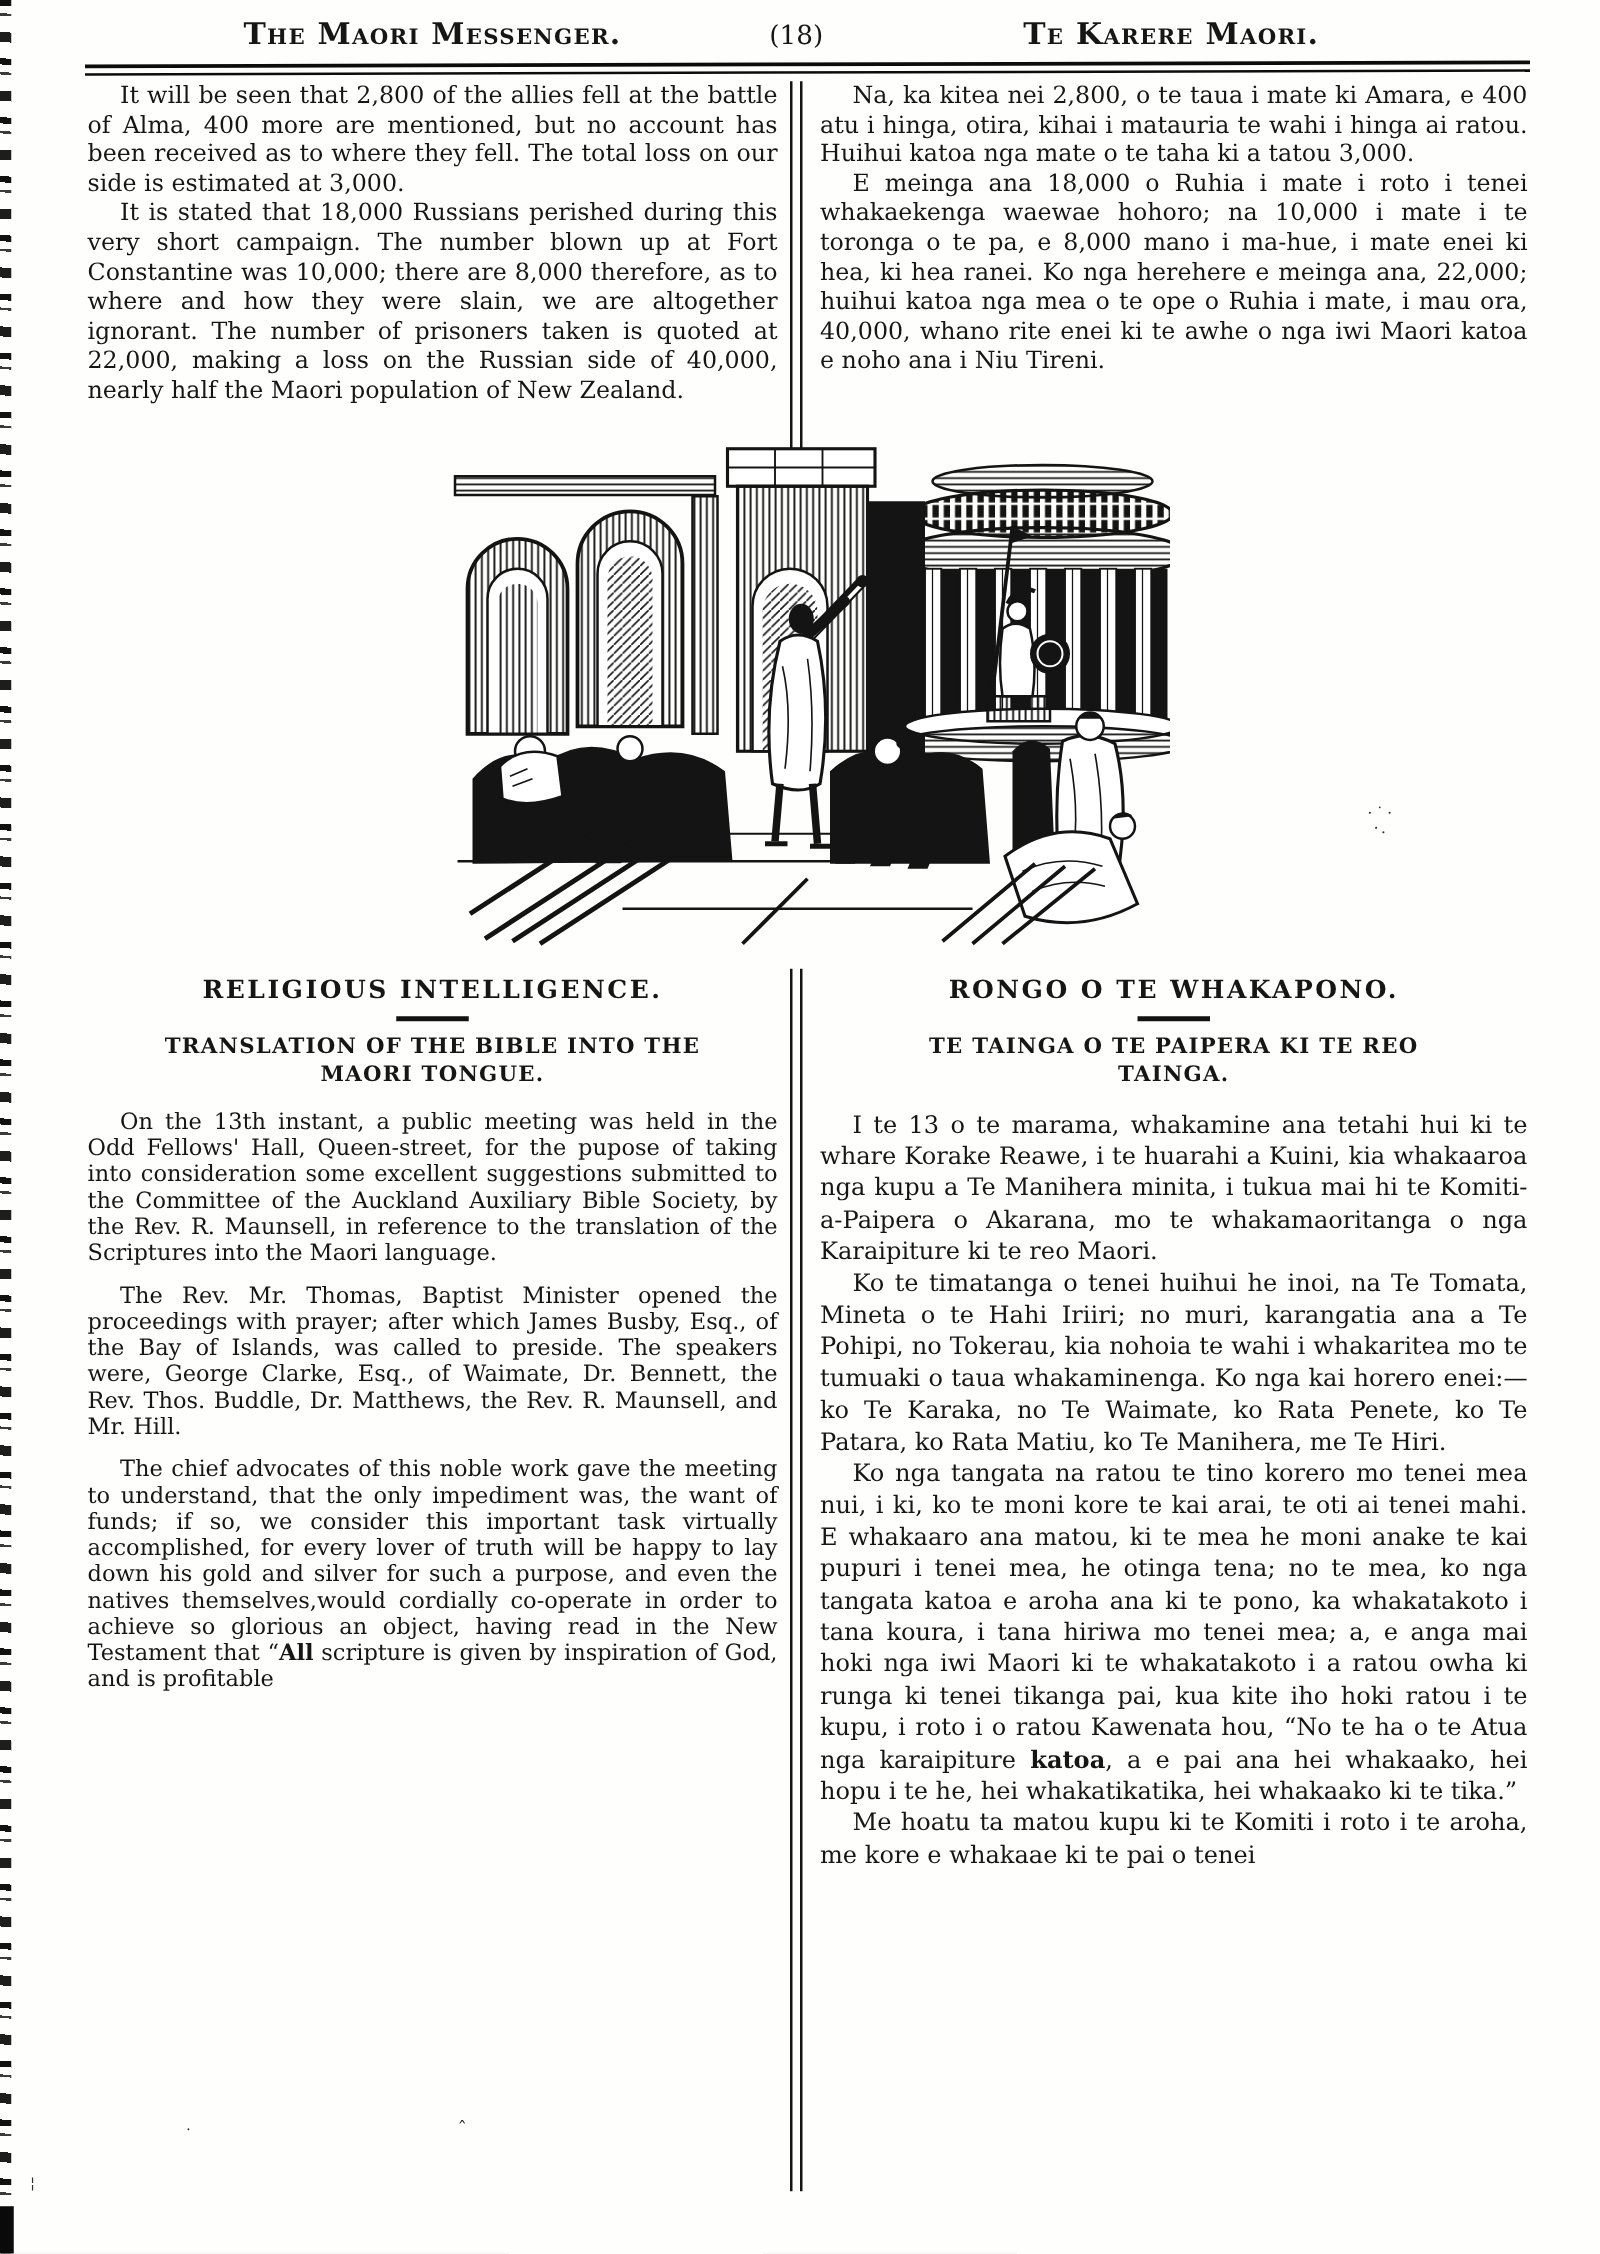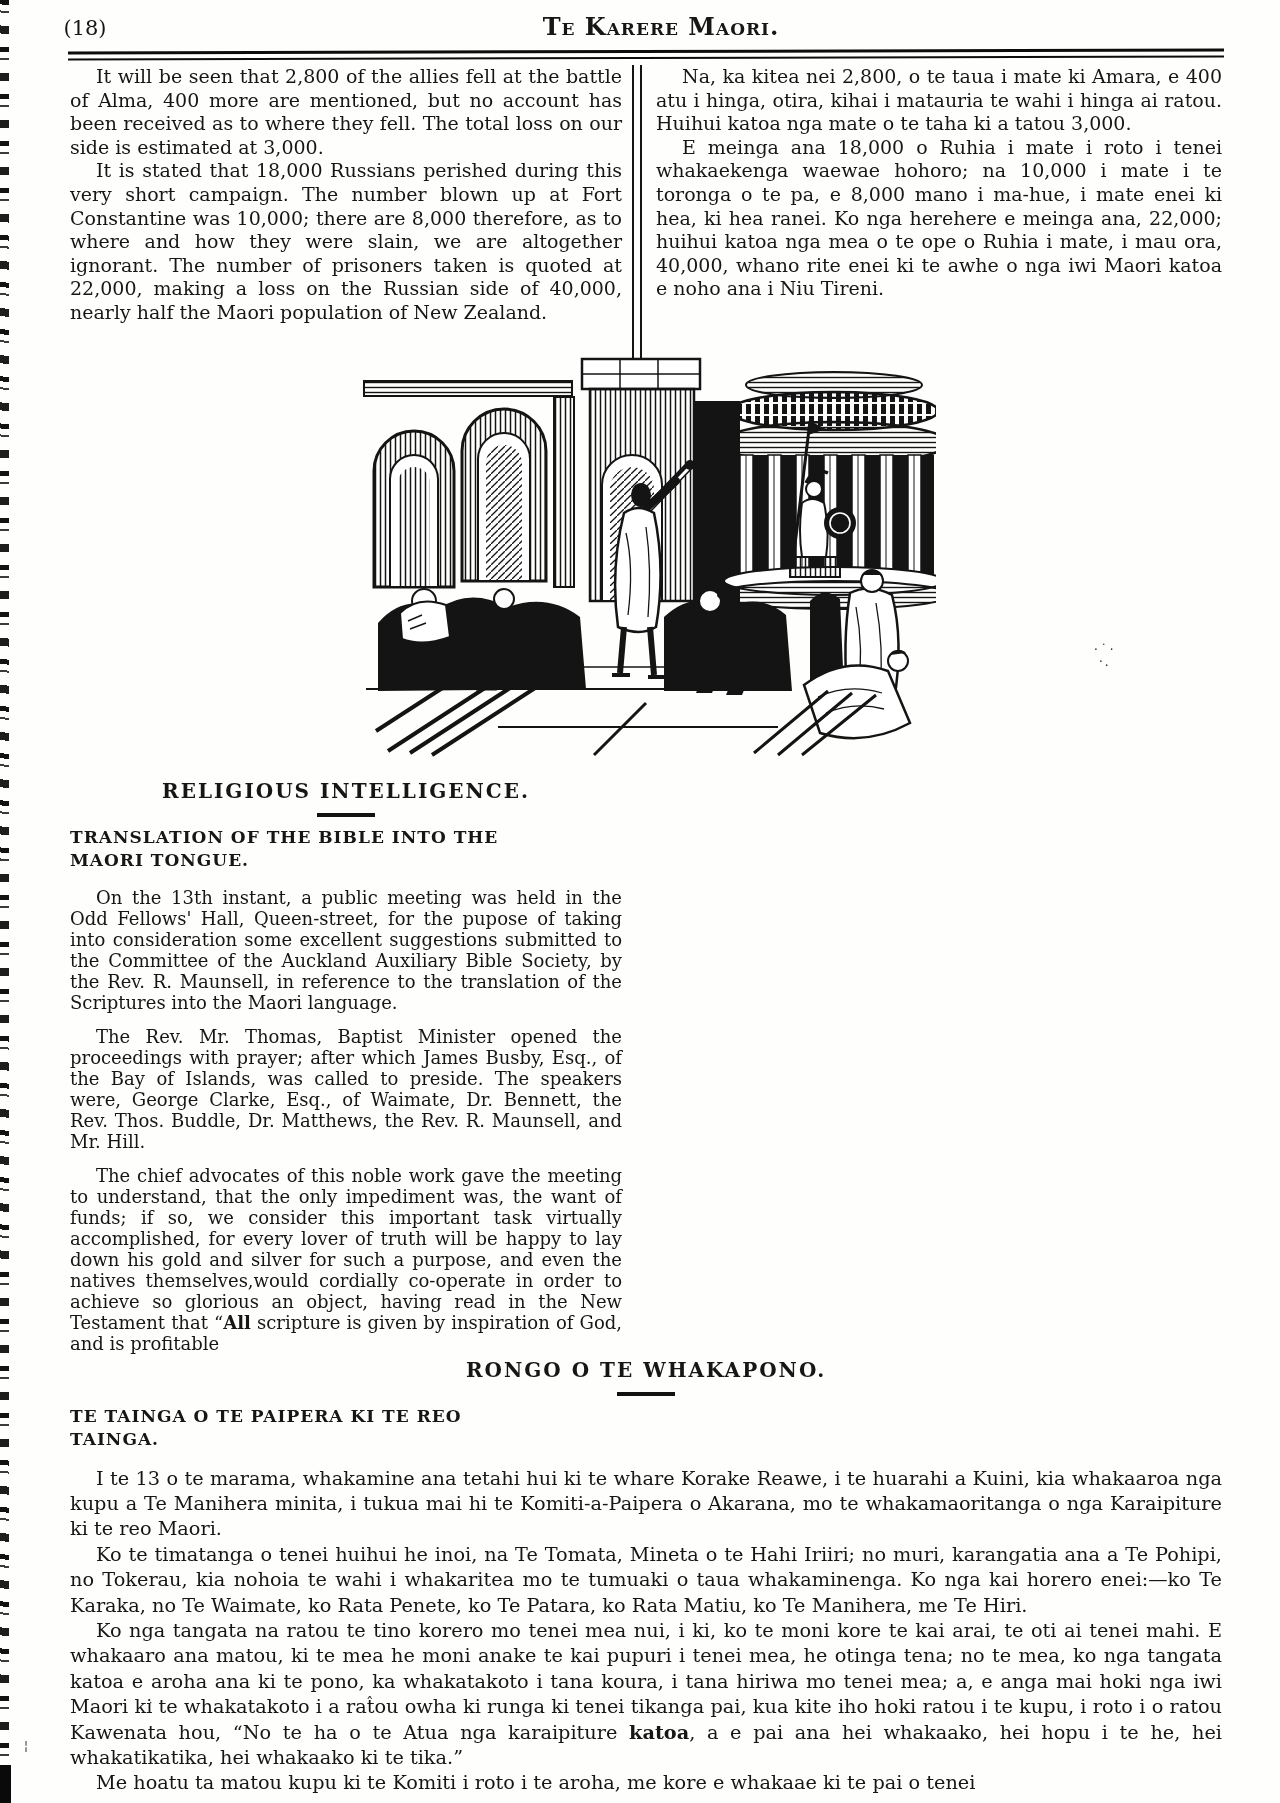--- a/index.html
+++ b/index.html
@@ -37,50 +37,53 @@
     border-top:3px solid #0c0c0c;border-bottom:2px solid #0c0c0c;
     transform:rotate(-.15deg);
   }
 
   
   .section{display:flex;align-items:stretch;padding:6px 58px 0 70px;}
   .col-en{width:552px;}
   .col-mi{flex:1;}
   .divider{width:6px;border-left:2px solid #141414;border-right:2px solid #141414;margin:0 14px 0 10px;}
   .section-top .divider{margin-bottom:-34px;}
-  .section-bottom{min-height:978px;padding-top:10px;flex-direction:column;}
+  .section-bottom{min-height:978px;padding-top:10px;}
 
   .par{margin:0;text-align:justify;text-indent:26px;
        -webkit-hyphens:auto;hyphens:auto;}
   .section-top .par{font-size:19px;line-height:23.6px;}
   .bot-en .par{font-size:18px;line-height:21px;}
   .bot-en .par + .par{margin-top:13px;}
   .bot-mi .par{font-size:19.3px;line-height:25.4px;}
   .em-word{font-weight:600;}
 
   
   .sec-title{text-align:center;font-size:20px;letter-spacing:2px;margin:4px 0 0;white-space:nowrap;}
   .sec-rule{width:58px;height:4px;background:#121212;margin:10px auto 9px;}
-  .sub-title{font-size:17px;letter-spacing:1px;line-height:23px;margin:0 0 15px;}
+  .sub-title{text-align:center;font-size:17px;letter-spacing:1px;line-height:23px;margin:0 0 15px;}
 
   
   .engraving{display:flex;justify-content:center;margin:30px 0 8px;padding-left:14px;}
 
   
   .ink{position:absolute;color:#2a2a2a;font-size:15px;line-height:1;}
 </style>
 </head>
 <body>
 
 <div class="page">
 
   <div class="binding-edge"></div>
   <div class="binding-foot"></div>
 
   <div class="masthead">
+    <div class="mast-left">
+      <span class="mast-title">The Maori Messenger.</span>
+    </div>
     <div class="mast-mid">
       <span class="page-number">(18)</span>
     </div>
     <div class="mast-right">
       <span class="mast-title">Te Karere Maori.</span>
     </div>
   </div>
   <div class="head-rule"></div>
 
   <div class="section section-top">

